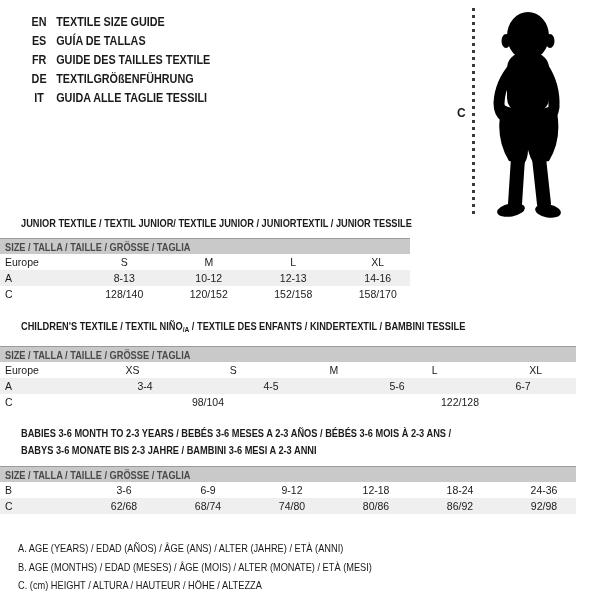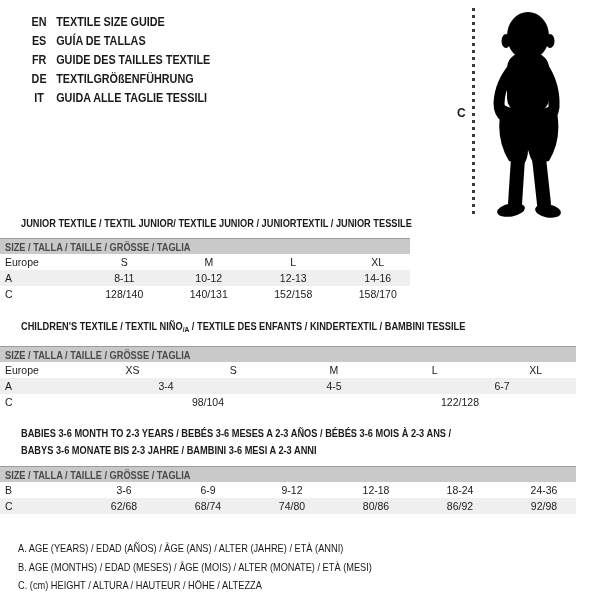--- a/index.html
+++ b/index.html
@@ -101,29 +101,29 @@
     <div>
         <div class="trow">
           <span class="tcell label">Europe</span>
           <span class="tcell">S</span>
           <span class="tcell">M</span>
           <span class="tcell">L</span>
           <span class="tcell">XL</span>
         </div>
         <div class="trow shaded">
           <span class="tcell label">A</span>
-          <span class="tcell">8-11</span>
+          <span class="tcell">8-13</span>
           <span class="tcell">10-12</span>
           <span class="tcell">12-13</span>
           <span class="tcell">14-16</span>
         </div>
         <div class="trow">
           <span class="tcell label">C</span>
           <span class="tcell">128/140</span>
-          <span class="tcell">140/131</span>
+          <span class="tcell">120/152</span>
           <span class="tcell">152/158</span>
           <span class="tcell">158/170</span>
         </div>
       </div>
   </div>
 
   <div class="section-title title-children"><span>CHILDREN'S TEXTILE / TEXTIL NIÑO</span><span class="sub-size">/A</span><span> / TEXTILE DES ENFANTS / KINDERTEXTIL / BAMBINI TESSILE</span></div>
   <div class="size-table children">
     <div class="size-bar">
       <span>SIZE / TALLA / TAILLE / GRÖSSE / TAGLIA</span>
@@ -134,20 +134,21 @@
           <span class="tcell">XS</span>
           <span class="tcell">S</span>
           <span class="tcell">M</span>
           <span class="tcell">L</span>
           <span class="tcell">XL</span>
         </div>
         <div class="trow shaded">
           <span class="tcell label">A</span>
           <span class="tcell">3-4</span>
           <span class="tcell">4-5</span>
+          <span class="tcell">5-6</span>
           <span class="tcell">6-7</span>
         </div>
         <div class="trow">
           <span class="tcell label">C</span>
           <span class="tcell">98/104</span>
           <span class="tcell">122/128</span>
         </div>
       </div>
   </div>
 

